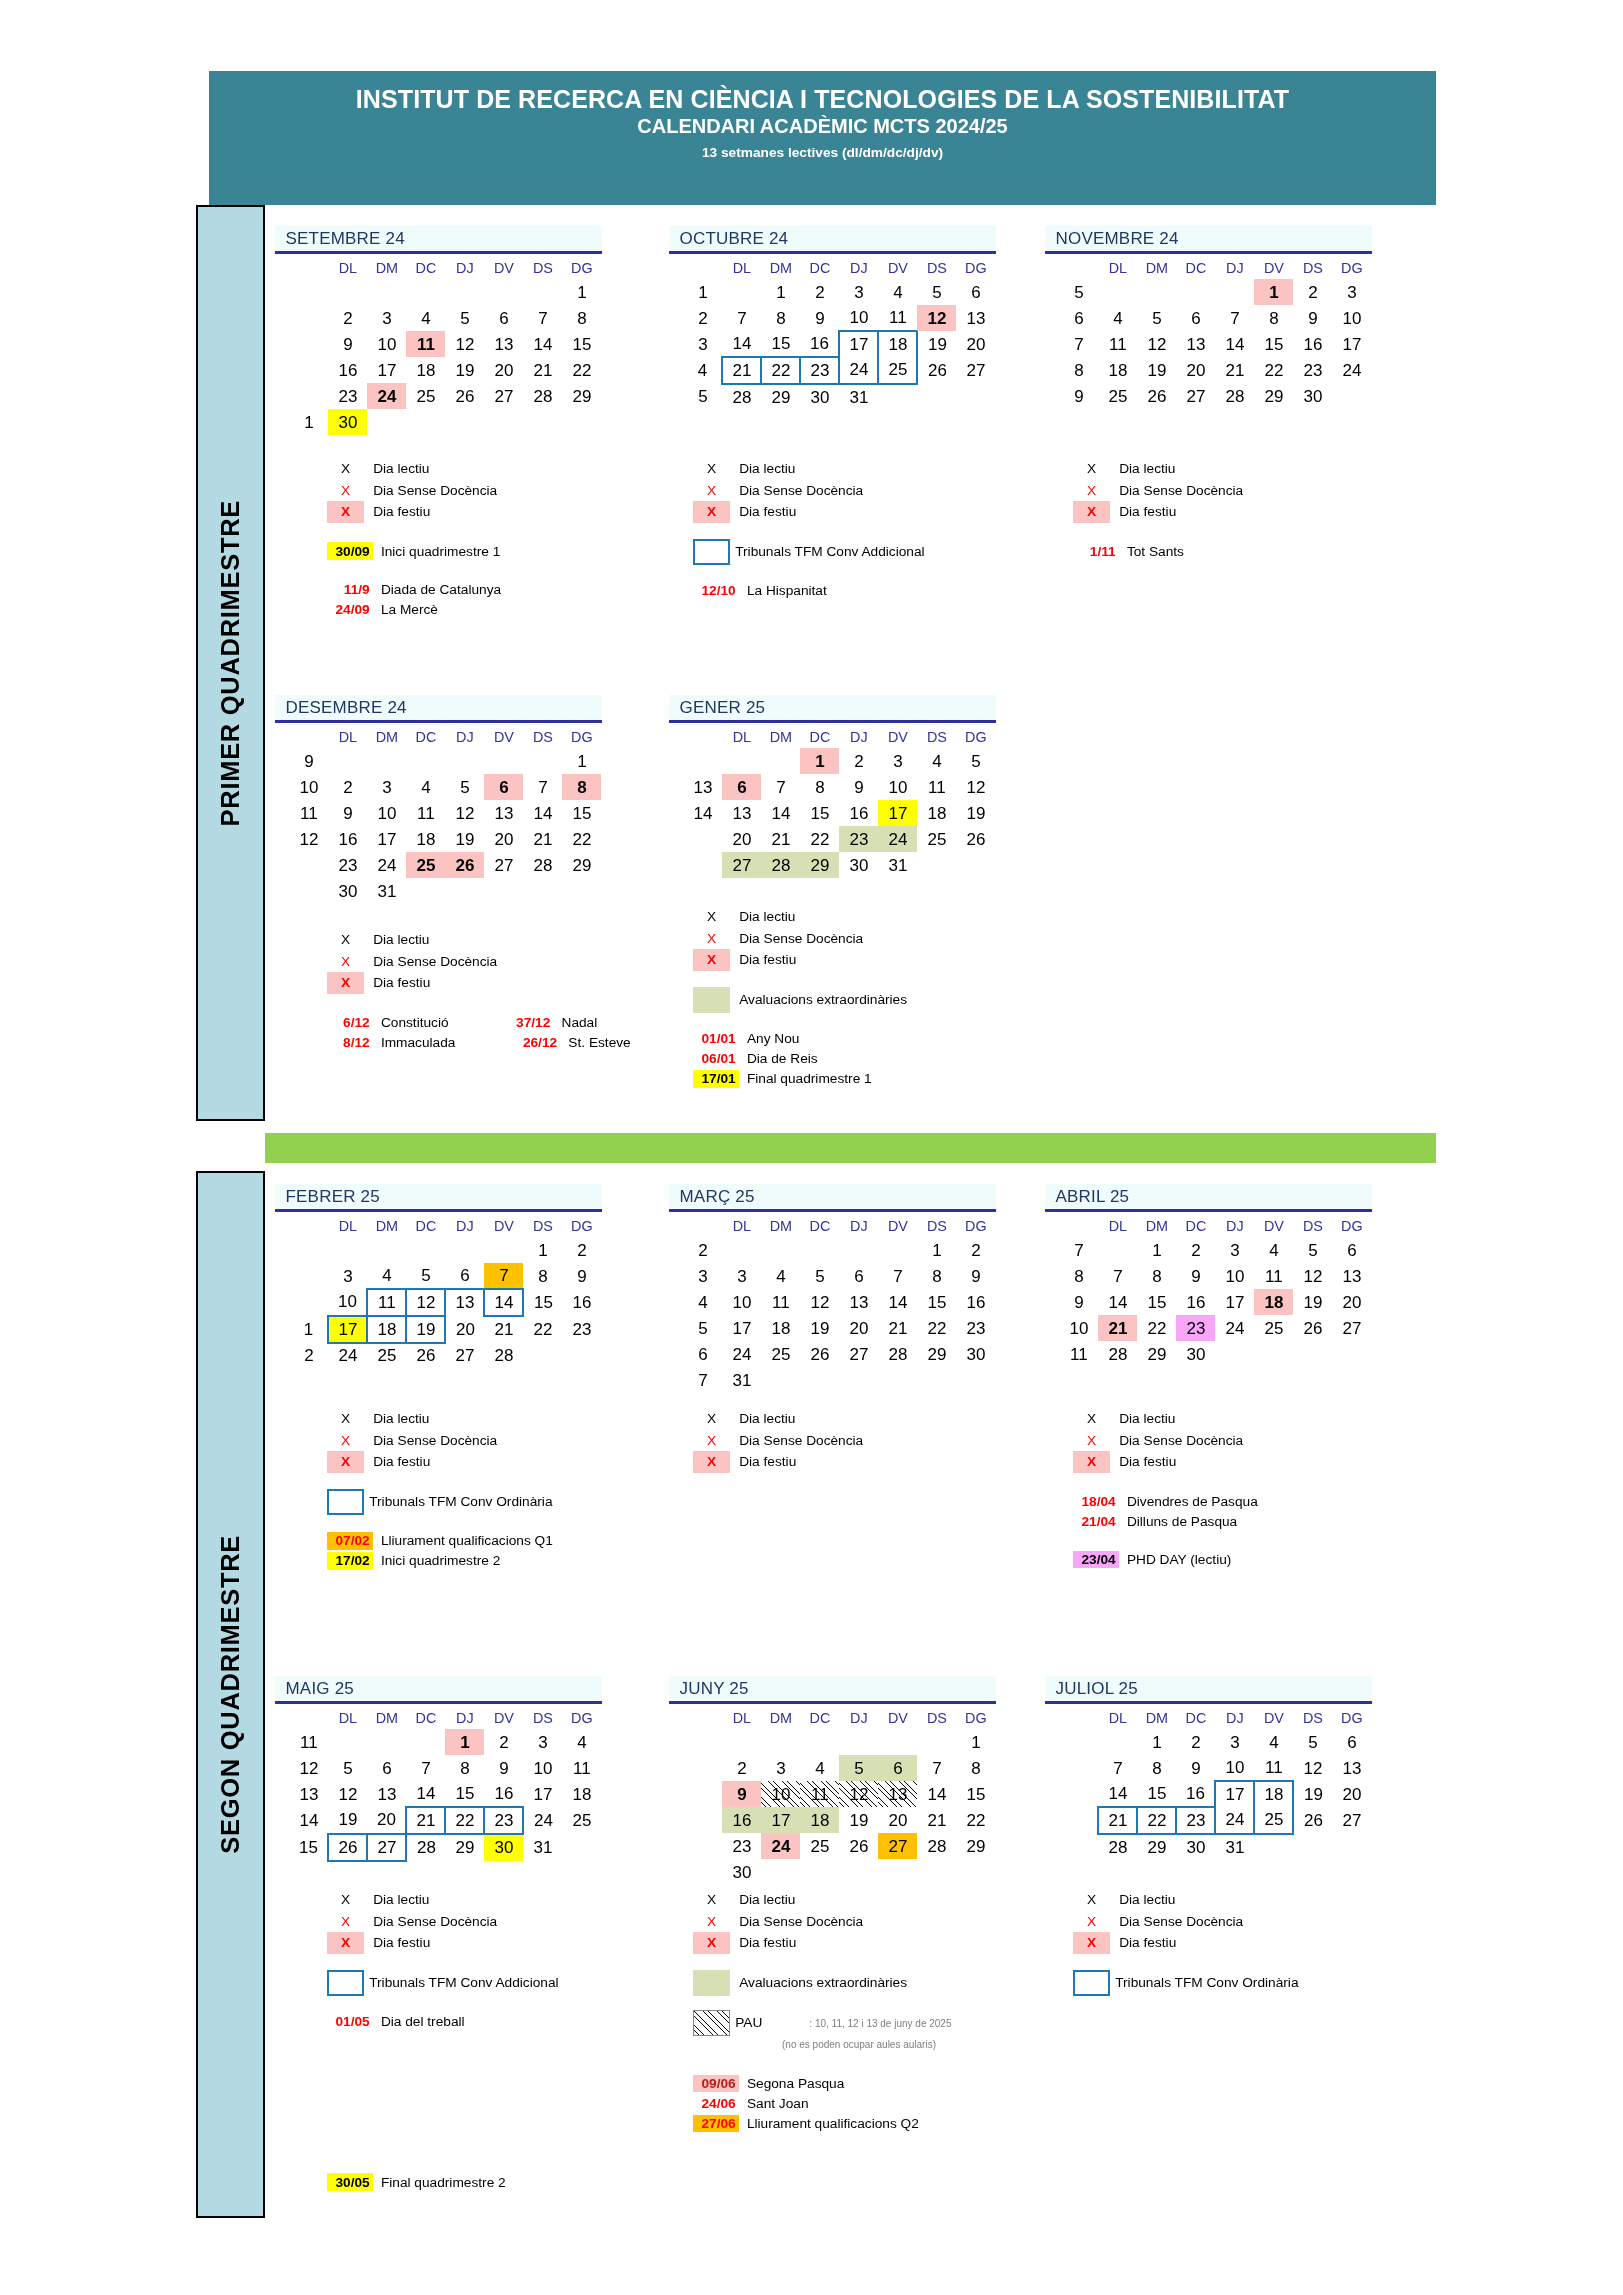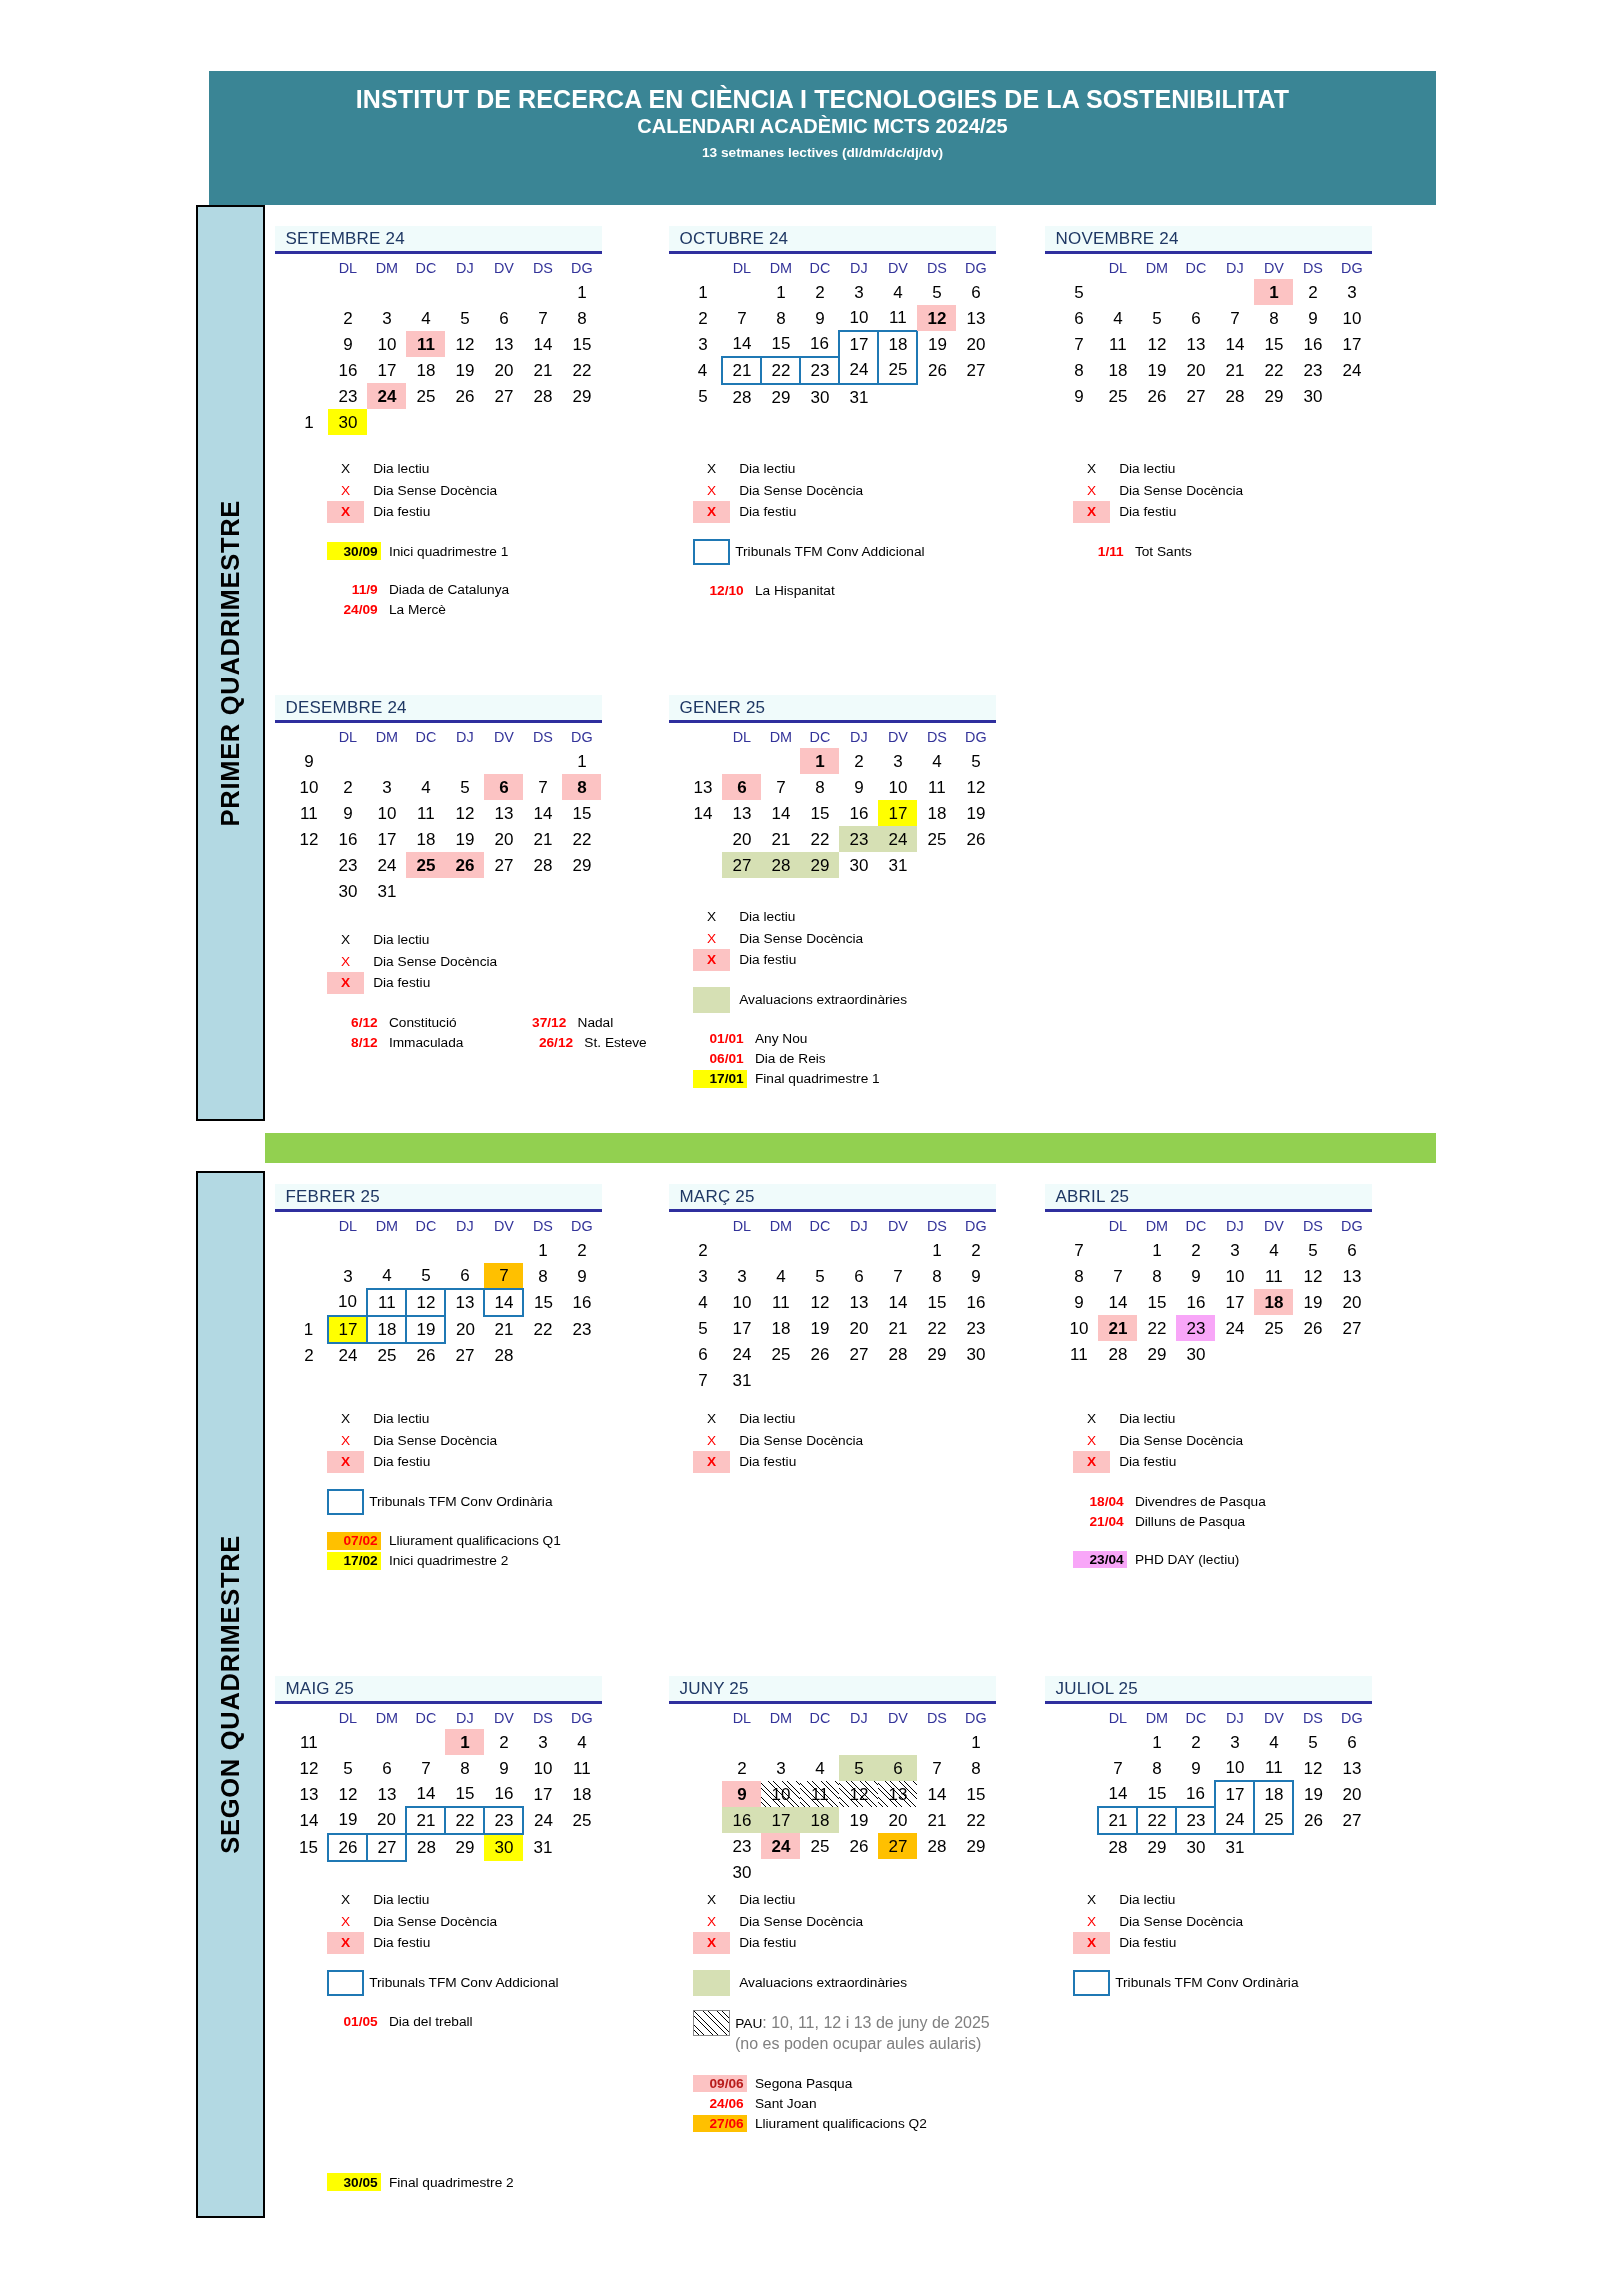--- a/index.html
+++ b/index.html
@@ -116,28 +116,28 @@
   .sw-hatch{
     width:37px; height:26px; flex:0 0 37px; margin-right:5.2px;
     background-color:#fff;
     background-image:repeating-linear-gradient(45deg,#000 0 0.7px,transparent 0.7px 3.3px);
     border:0.7px solid #888;
   }
   .dt{
     font-weight:bold; color:#ff0000; font-size:13.7px;
     text-align:right; flex:0 0 auto; margin-right:7.9px; padding:1.3px 3.3px;
   }
-  .dt.w{ width:54px; }
+  .dt.w{ width:46px; }
   .dt.yl{ background:#ffff00; color:#000; }
   .dt.or{ background:#ffc000; color:#ff0000; }
   .dt.pk{ background:#fcc3c3; color:#b91c1c; }
   .dt.vi{ background:#f8a6f8; color:#000; }
   .ev-row{ display:flex; align-items:center; height:20px; }
   .ev-label{ font-size:13.7px; }
-  .ev-note{ font-size:16px; color:#7f7f7f; }
+  .ev-note{ font-size:10px; color:#7f7f7f;margin-left:47px; }
   .ev-pau-b{ font-weight:normal; color:#000; font-size:13.7px; }
 </style>
 </head>
 <body>
 
 <div id="header-band">
   <div class="hdr-line1">INSTITUT DE RECERCA EN CIÈNCIA I TECNOLOGIES DE LA SOSTENIBILITAT</div>
   <div class="hdr-line2">CALENDARI ACADÈMIC MCTS 2024/25</div>
   <div class="hdr-sub">13 setmanes lectives (dl/dm/dc/dj/dv)</div>
 </div>

